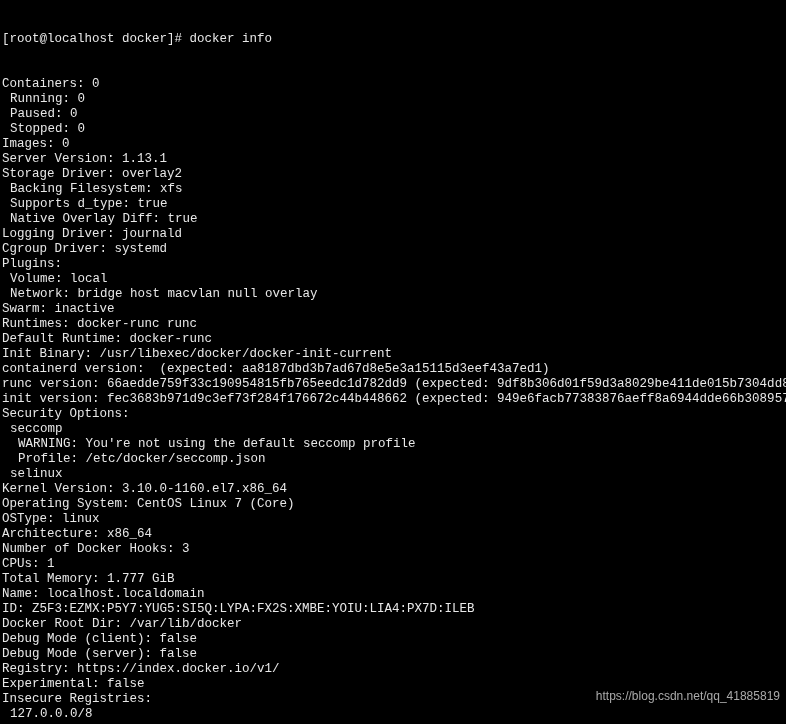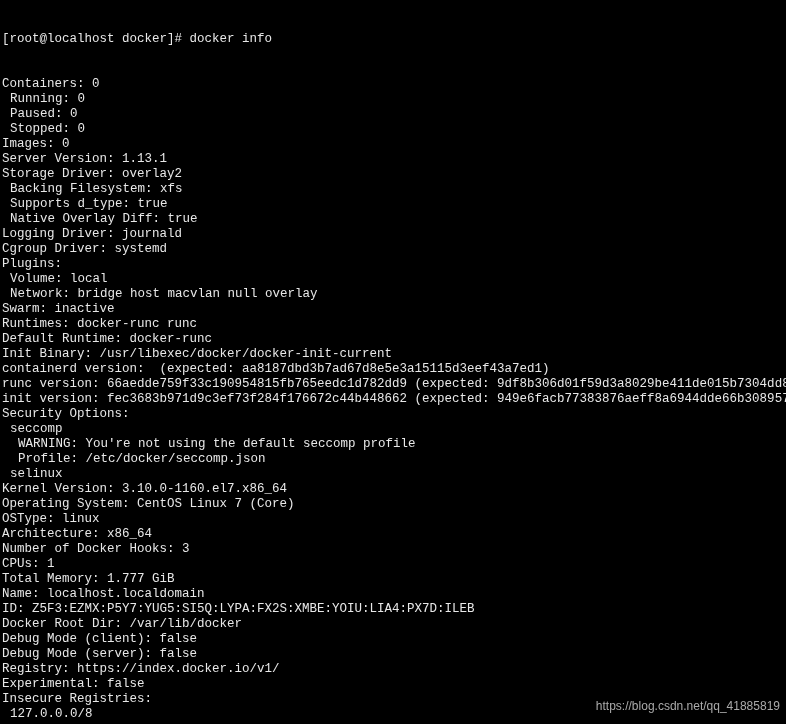--- a/index.html
+++ b/index.html
@@ -27,21 +27,21 @@
       white-space: pre;
     }
     .indent1 {
       padding-left: 8px;
     }
     .indent2 {
       padding-left: 16px;
     }
     .watermark {
       position: absolute;
-      bottom: 10px;
+      bottom: 20px;
       right: 6px;
       color: #aaa;
       font-size: 12px;
       font-family: Arial, sans-serif;
     }
   </style>
 </head>
 <body>
 
 <div class="terminal">

